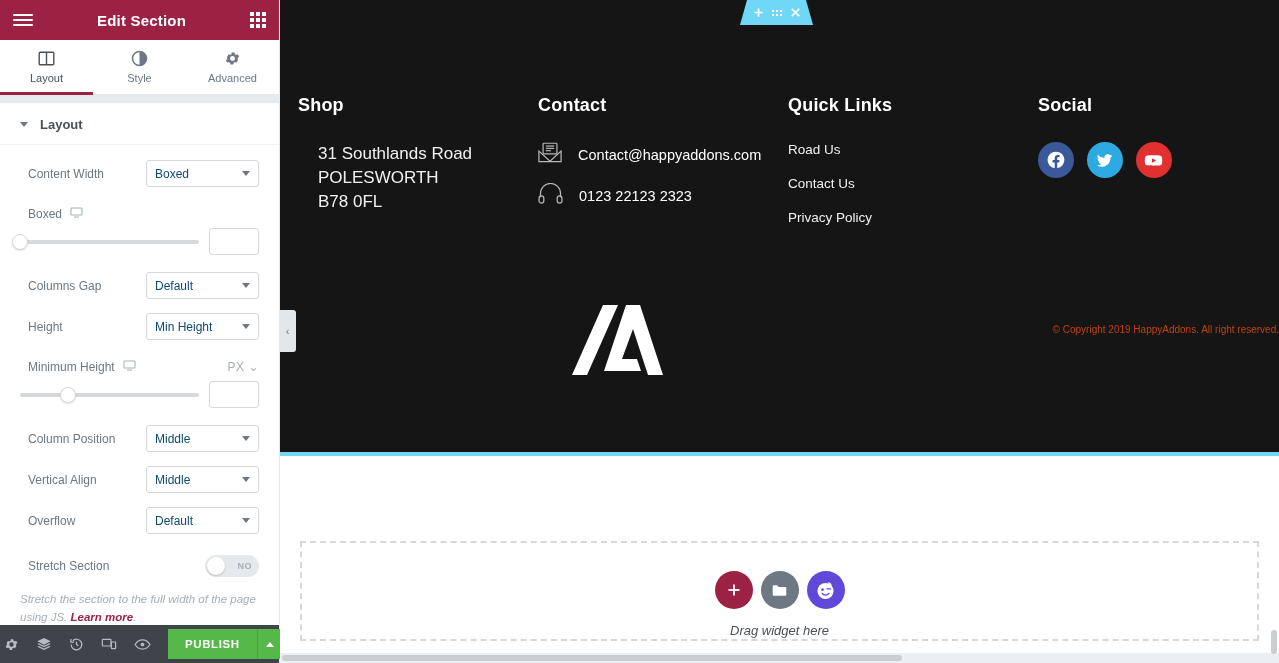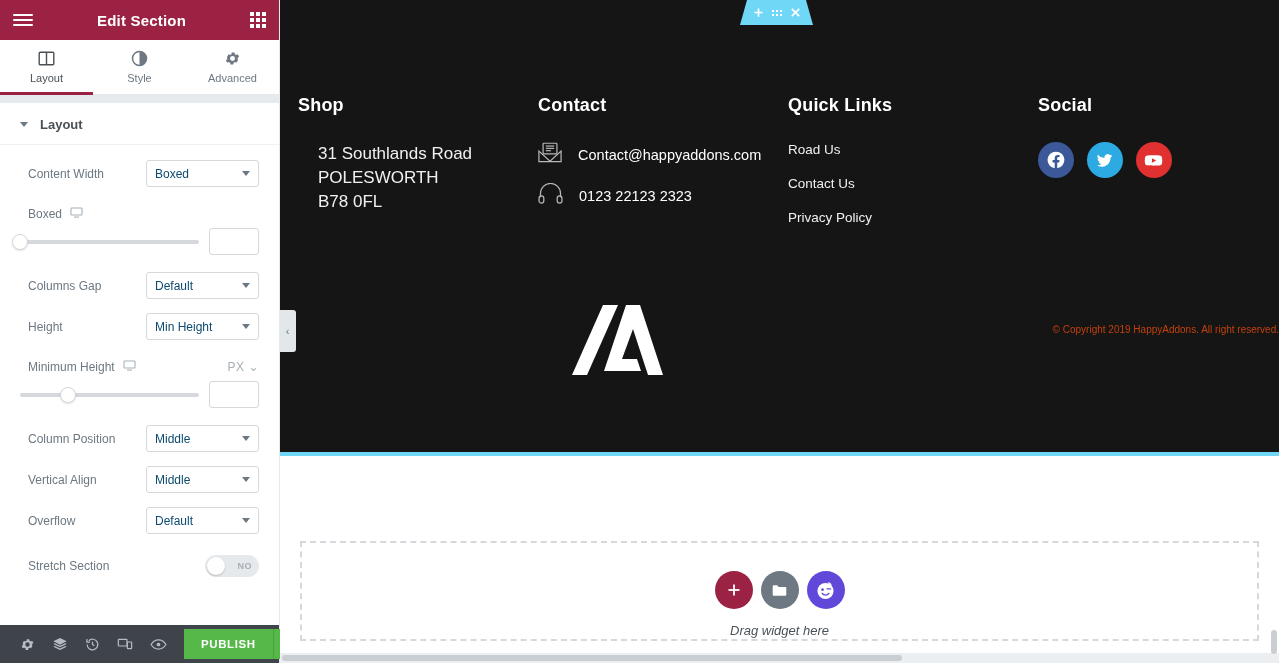--- a/index.html
+++ b/index.html
@@ -84,21 +84,21 @@
   .toggle .knob { width: 18px; height: 18px; border-radius: 50%; background: #ffffff; position: absolute; left: 2px; box-shadow: 0 1px 2px rgba(0,0,0,.2); }
   .toggle .txt { position: absolute; right: 7px; font-size: 9px; color: #a4afb7; font-weight: bold; letter-spacing:.5px; }
   .hint {
     padding: 6px 20px 16px 20px; font-size: 11.5px; line-height: 1.6;
     color: #a4afb7; font-style: italic;
   }
   .hint a { color: #9b2242; font-weight: bold; text-decoration: none; font-style: italic; }
 
   .panel-footer {
     height: 38px; background: #3f444b; display: flex; align-items: center;
-    gap: 17px; padding: 0 20px; flex: 0 0 38px;
+    gap: 17px; padding: 0 4px; flex: 0 0 38px;
   }
   .pf-icon { width: 33px; height: 38px; display: flex; align-items: center; justify-content: center; cursor: pointer; }
   .publish-wrap { margin-left: auto; display: flex; height: 30px; }
   .publish-btn {
     background: #55b848; color: #fff; font-size: 11.5px; font-weight: bold;
     letter-spacing: .6px; padding: 0 17px; display: flex; align-items: center; cursor: pointer;
   }
   .publish-arrow {
     background: #55b848; width: 25px; display: flex; align-items: center; justify-content: center;
     border-left: 1px solid #49a13e; cursor: pointer;
@@ -314,20 +314,23 @@
       </div>
 
       <div class="ctrl" style="padding-top:14px">
         <span class="ctrl-label">Stretch Section</span>
         <div class="toggle">
           <span class="knob"></span>
           <span class="txt">NO</span>
         </div>
       </div>
 
+      <div class="hint">
+        <span>Stretch the section to the full width of the page using JS. </span><a href="#">Learn more</a><span>.</span>
+      </div>
 
     </div>
 
     <div class="panel-footer">
       <div class="pf-icon">
         <svg width="15" height="15" viewBox="0 0 24 24" fill="#b6bcc2">
           <path d="M19.4 13a7.8 7.8 0 000-2l2-1.6-2-3.4-2.4 1a7.6 7.6 0 00-1.7-1l-.4-2.6h-4l-.4 2.6a7.6 7.6 0 00-1.7 1l-2.4-1-2 3.4L4.6 11a7.8 7.8 0 000 2l-2 1.6 2 3.4 2.4-1a7.6 7.6 0 001.7 1l.4 2.6h4l.4-2.6a7.6 7.6 0 001.7-1l2.4 1 2-3.4zM12 15.5A3.5 3.5 0 1115.5 12 3.5 3.5 0 0112 15.5z"></path>
         </svg>
       </div>
       <div class="pf-icon">

